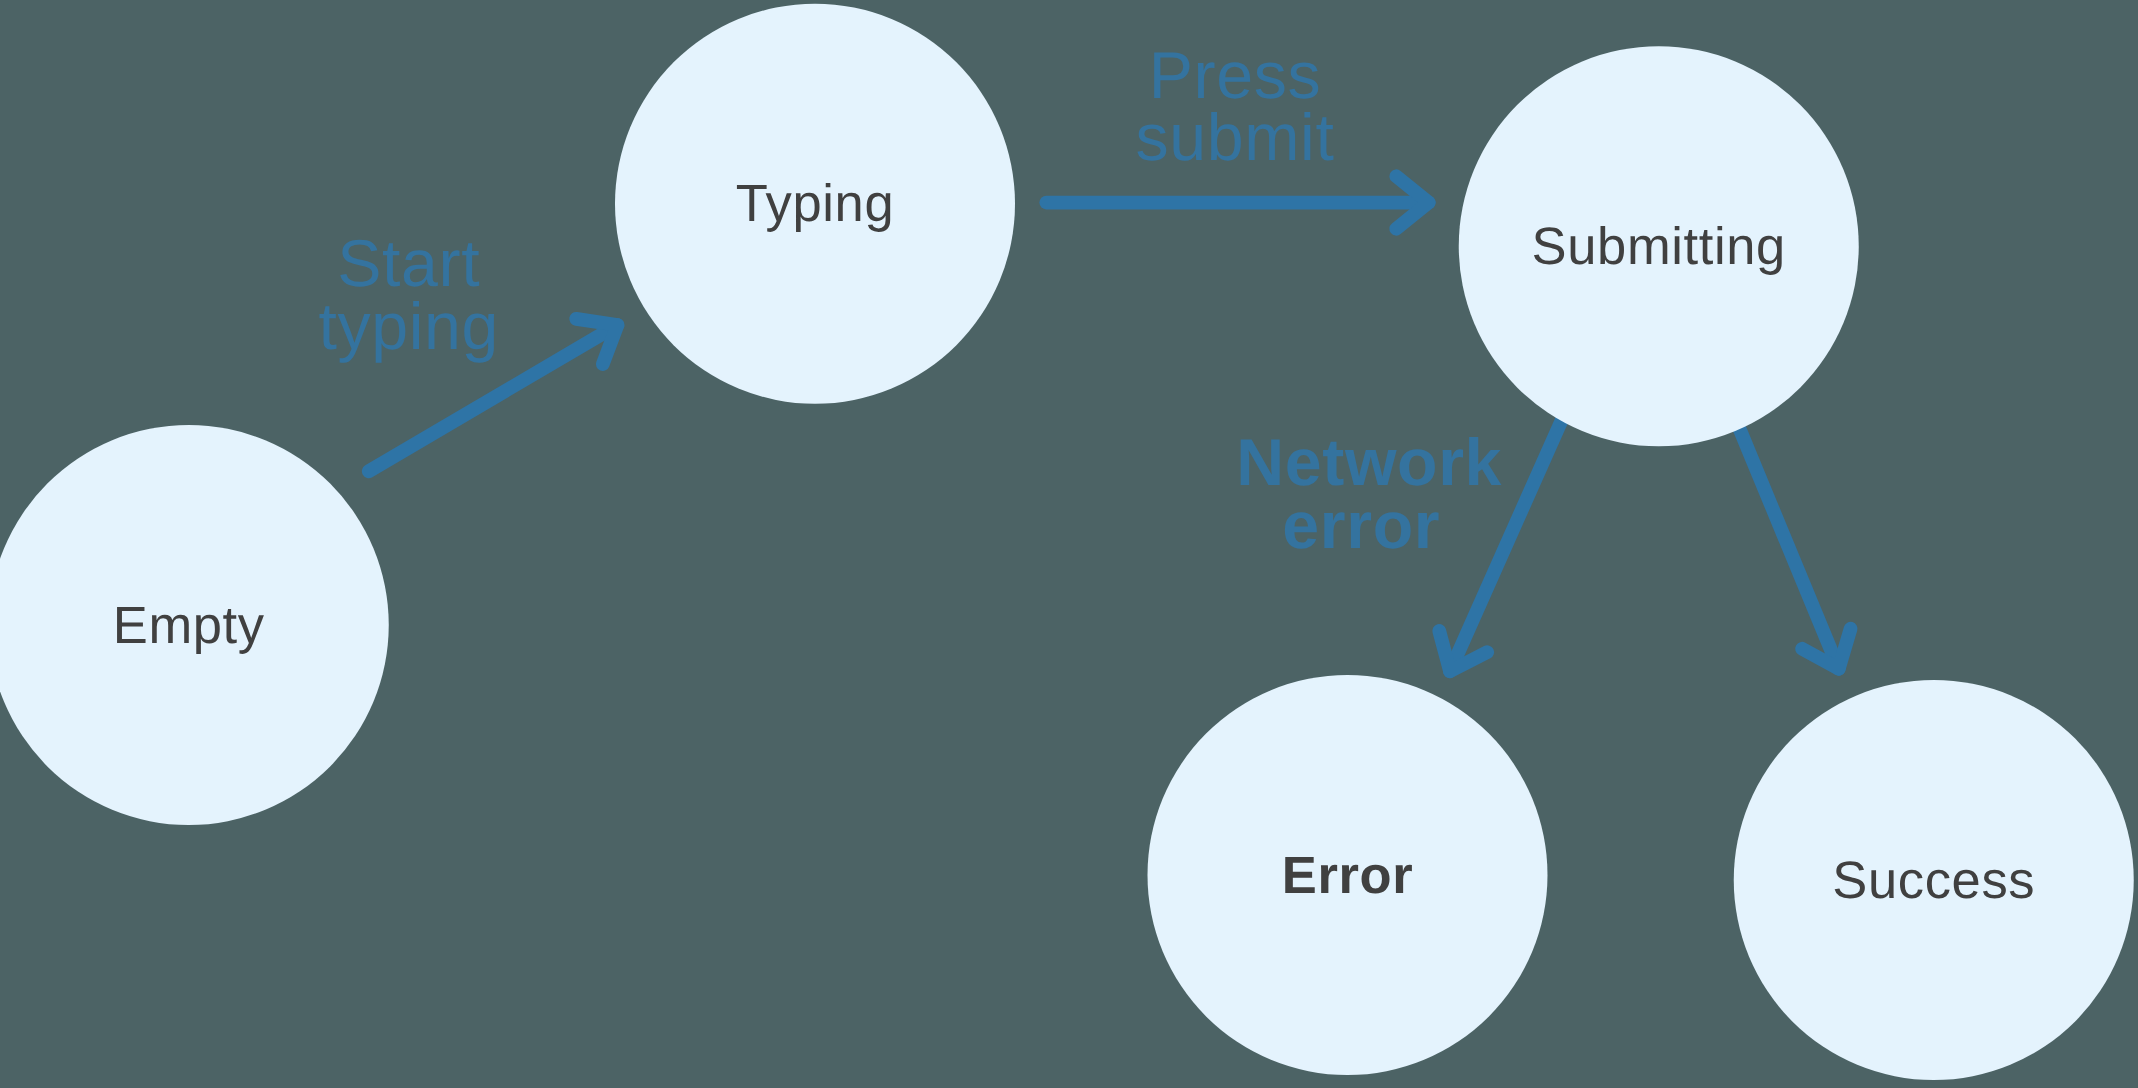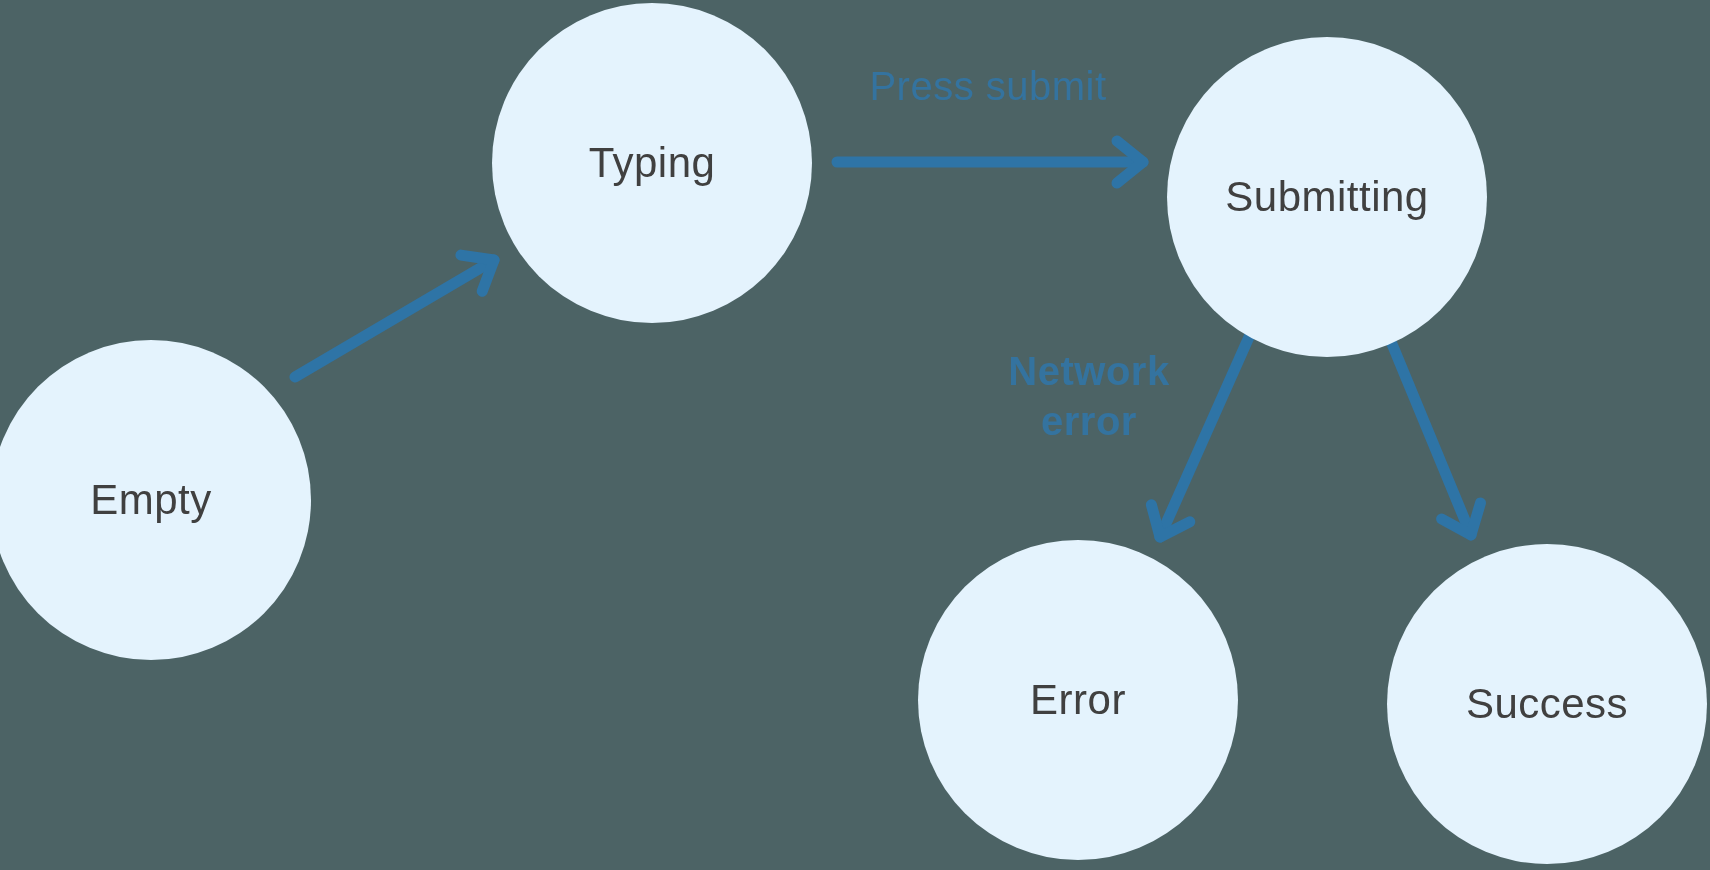--- a/index.html
+++ b/index.html
@@ -27,34 +27,34 @@
   }
   .state-label {
     color: #404040;
     font-size: 42px;
     letter-spacing: 0.5px;
     white-space: nowrap;
   }
   .node-empty      { left: -9px;   top: 340px; }
   .node-typing     { left: 492px;  top: 3px;   }
   .node-submitting { left: 1167px; top: 1px; margin-top: 36px;   }
-  .node-error      { left: 918px;  top: 540px; }
+  .node-error      { left: 918px;  top: 540px; font-weight: bold; }
   .node-success    { left: 1387px; top: 544px; }
 
   .edges-svg {
     position: absolute;
     left: 0;
     top: 0;
   }
   .edge-label {
     position: absolute;
     transform: translate(-50%, -50%);
     text-align: center;
     color: #34739f;
-    font-size: 40px;
+    font-size: 53px;
     line-height: 50px;
     letter-spacing: 0.5px;
   }
   .label-start-typing    { left: 327px;  top: 237px; width: 170px; }
   .label-press-submit    { left: 988px;  top: 86px;  width: 300px; }
   .label-network-error   { left: 1089px; top: 396px; width: 200px; font-weight: bold; }
   .label-network-success { left: 1547px; top: 396px; width: 214px; }
 </style>
 </head>
 <body>
@@ -82,16 +82,17 @@
   <div class="state-node node-submitting">
     <span class="state-label">Submitting</span>
   </div>
   <div class="state-node node-error">
     <span class="state-label">Error</span>
   </div>
   <div class="state-node node-success">
     <span class="state-label">Success</span>
   </div>
 
+  <div class="edge-label label-start-typing">Start typing</div>
   <div class="edge-label label-press-submit">Press submit</div>
   <div class="edge-label label-network-error">Network error</div>
 
 </div>
 
 </body></html>

